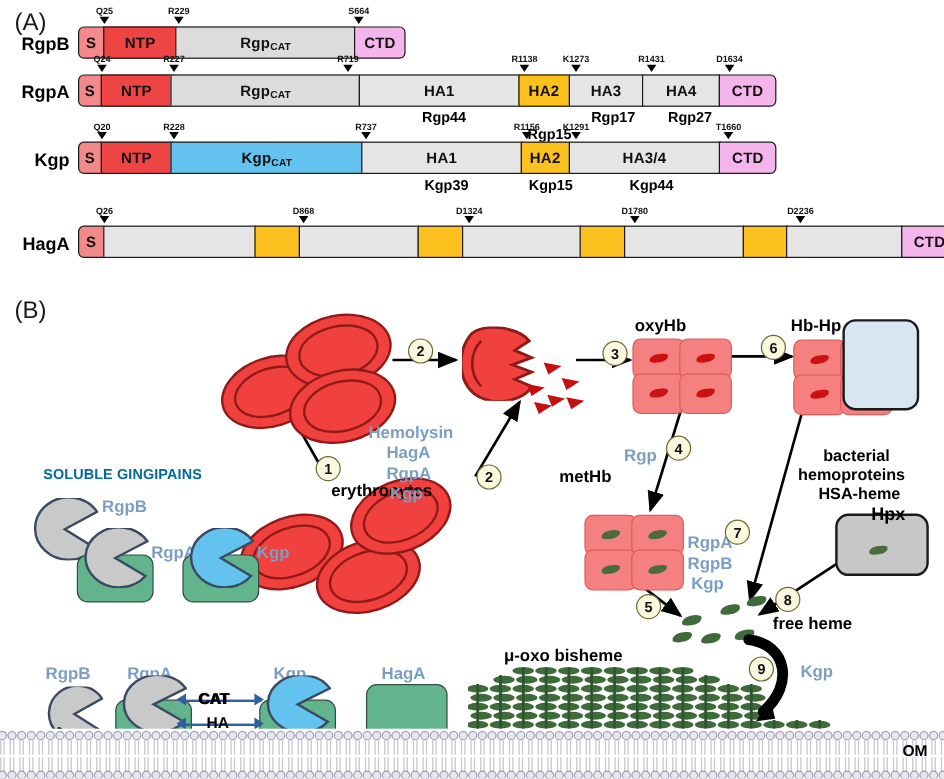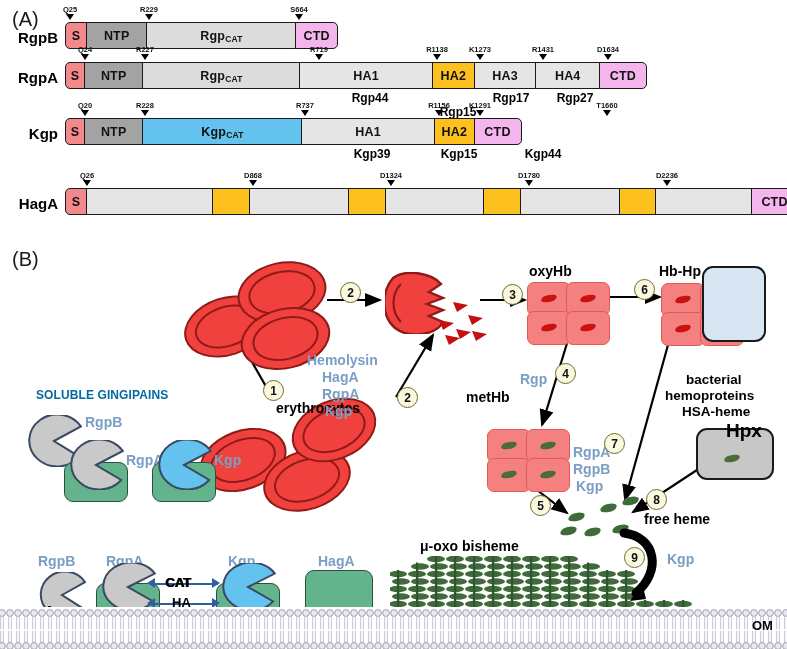--- a/index.html
+++ b/index.html
@@ -18,21 +18,21 @@
   .row-label{position:absolute;font-size:15px;font-weight:bold;color:#000;
              text-align:right;}
   .bar{position:absolute;height:27px;display:flex;box-sizing:border-box;}
   .seg{box-sizing:border-box;border:1.3px solid #1a1a1a;display:flex;
        align-items:center;justify-content:center;font-size:12.5px;
        font-weight:bold;color:#111;white-space:nowrap;letter-spacing:.2px;}
   .seg.first{border-top-left-radius:5px;border-bottom-left-radius:5px;}
   .seg.last{border-top-right-radius:5px;border-bottom-right-radius:5px;}
   .seg sub{font-size:8.5px;vertical-align:baseline;position:relative;top:3px;}
   .c-S    {background:#f4898c;}
-  .c-NTP  {background:#a3a3a3;text-align:center;}
+  .c-NTP  {background:#ef4444;text-align:center;}
   .c-RGPCAT{background:#dcdcdc;}
   .c-KGPCAT{background:#63c2ee;}
   .c-HA   {background:#e5e5e5;}
   .c-HA2  {background:#fcc11e;}
   .c-CTD  {background:#f4b5ec;}
 
   
   .mark{position:absolute;font-size:7.5px;font-weight:bold;color:#111;
         text-align:center;white-space:nowrap;}
   .mark .tri{display:block;width:0;height:0;margin:0 auto;
@@ -96,58 +96,59 @@
       <div class="row-label" style="left: 0px; top: 29px; width: 58px;">RgpB</div>
       <div class="bar" style="left: 65px; top: 22px;">
         <div class="seg c-S first" style="width: 22px; margin-left: 0px;">S</div>
         <div class="seg c-NTP" style="width: 62px; margin-left: -1.3px;">NTP</div>
         <div class="seg c-RGPCAT" style="width: 150px; margin-left: -1.3px;">
           <span>Rgp</span>
           <sub>CAT</sub>
         </div>
         <div class="seg c-CTD last" style="width: 43px; margin-left: -1.3px;">CTD</div>
       </div>
-      <div class="mark" style="left: 48px; top: 5px; width: 44px;"><span>Q25</span><span class="tri"></span></div>
+      <div class="mark" style="left: 65px; top: 5px; width: 44px;"><span>Q25</span><span class="tri"></span></div>
       <div class="mark" style="left: 127px; top: 5px; width: 44px;"><span>R229</span><span class="tri"></span></div>
       <div class="mark" style="left: 277px; top: 5px; width: 44px;"><span>S664</span><span class="tri"></span></div>
       <div class="row-label" style="left: 0px; top: 69px; width: 58px;">RgpA</div>
       <div class="bar" style="left: 65px; top: 62px;">
         <div class="seg c-S first" style="width: 20px; margin-left: 0px;">S</div>
         <div class="seg c-NTP" style="width: 60px; margin-left: -1.3px;">NTP</div>
         <div class="seg c-RGPCAT" style="width: 158px; margin-left: -1.3px;">
           <span>Rgp</span>
           <sub>CAT</sub>
         </div>
         <div class="seg c-HA" style="width: 134px; margin-left: -1.3px;">HA1</div>
         <div class="seg c-HA2" style="width: 43px; margin-left: -1.3px;">HA2</div>
         <div class="seg c-HA" style="width: 63px; margin-left: -1.3px;">HA3</div>
         <div class="seg c-HA" style="width: 65px; margin-left: -1.3px;">HA4</div>
         <div class="seg c-CTD last" style="width: 48px; margin-left: -1.3px;">CTD</div>
       </div>
       <div class="mark" style="left: 63px; top: 45px; width: 44px;"><span>Q24</span><span class="tri"></span></div>
       <div class="mark" style="left: 123px; top: 45px; width: 44px;"><span>R227</span><span class="tri"></span></div>
-      <div class="mark" style="left: 297px; top: 45px; width: 44px;"><span>R719</span><span class="tri"></span></div>
+      <div class="mark" style="left: 268px; top: 45px; width: 44px;"><span>R719</span><span class="tri"></span></div>
       <div class="mark" style="left: 415px; top: 45px; width: 44px;"><span>R1138</span><span class="tri"></span></div>
       <div class="mark" style="left: 458px; top: 45px; width: 44px;"><span>K1273</span><span class="tri"></span></div>
       <div class="mark" style="left: 521px; top: 45px; width: 44px;"><span>R1431</span><span class="tri"></span></div>
       <div class="mark" style="left: 586px; top: 45px; width: 44px;"><span>D1634</span><span class="tri"></span></div>
       <div class="sublabel" style="left: 335px; top: 91px; width: 70px;">Rgp44</div>
       <div class="sublabel" style="left: 423px; top: 105px; width: 70px;">Rgp15</div>
       <div class="sublabel" style="left: 476px; top: 91px; width: 70px;">Rgp17</div>
       <div class="sublabel" style="left: 540px; top: 91px; width: 70px;">Rgp27</div>
       <div class="row-label" style="left: 0px; top: 125px; width: 58px;">Kgp</div>
       <div class="bar" style="left: 65px; top: 118px;">
         <div class="seg c-S first" style="width: 20px; margin-left: 0px;">S</div>
         <div class="seg c-NTP" style="width: 60px; margin-left: -1.3px;">NTP</div>
         <div class="seg c-KGPCAT" style="width: 160px; margin-left: -1.3px;">
           <span>Kgp</span>
           <sub>CAT</sub>
         </div>
         <div class="seg c-HA" style="width: 134px; margin-left: -1.3px;">HA1</div>
         <div class="seg c-HA2" style="width: 41px; margin-left: -1.3px;">HA2</div>
+        <div class="seg c-HA" style="width: 127px; margin-left: -1.3px;">HA3/4</div>
         <div class="seg c-CTD last" style="width: 48px; margin-left: -1.3px;">CTD</div>
       </div>
       <div class="mark" style="left: 63px; top: 101px; width: 44px;"><span>Q20</span><span class="tri"></span></div>
       <div class="mark" style="left: 123px; top: 101px; width: 44px;"><span>R228</span><span class="tri"></span></div>
       <div class="mark" style="left: 283px; top: 101px; width: 44px;"><span>R737</span><span class="tri"></span></div>
       <div class="mark" style="left: 417px; top: 101px; width: 44px;"><span>R1156</span><span class="tri"></span></div>
       <div class="mark" style="left: 458px; top: 101px; width: 44px;"><span>K1291</span><span class="tri"></span></div>
       <div class="mark" style="left: 585px; top: 101px; width: 44px;"><span>T1660</span><span class="tri"></span></div>
       <div class="sublabel" style="left: 337px; top: 147px; width: 70px;">Kgp39</div>
       <div class="sublabel" style="left: 424px; top: 147px; width: 70px;">Kgp15</div>
@@ -1125,21 +1126,21 @@
       <div class="om-label" style="left:724px;top:618px;margin-left:28px;">OM</div>
       <div class="btext blk" style="left:276px;top:400px;font-size:14px;">erythrocytes</div>
       <div class="btext blk" style="left:529px;top:263px;font-size:14px;">oxyHb</div>
       <div class="btext blk" style="left:466px;top:389px;font-size:14px;">metHb</div>
       <div class="btext blk" style="left:659px;top:263px;font-size:14px;">Hb-Hp</div>
       <div class="btext blk" style="left:644px;top:511px;font-size:14px;">free heme</div>
       <div class="btext blk" style="left:420px;top:538px;font-size:14px;">μ-oxo bisheme</div>
       <div class="btext blk" style="left:686px;top:372px;font-size:13.5px;">bacterial</div>
       <div class="btext blk" style="left:665px;top:388px;font-size:13.5px;">hemoproteins</div>
       <div class="btext blk" style="left:682px;top:404px;font-size:13.5px;">HSA-heme</div>
-      <div class="btext blk" style="left:726px;top:420px;font-size:19px;">Hpx</div>
+      <div class="btext blk" style="left:726px;top:420px;font-size:15px;">Hpx</div>
       <div class="btext blue" style="left:307px;top:352px;">Hemolysin</div>
       <div class="btext blue" style="left:322px;top:369px;">HagA</div>
       <div class="btext blue" style="left:322px;top:386px;">RgpA</div>
       <div class="btext blue" style="left:325px;top:403px;">Kgp</div>
       <div class="btext blue" style="left:520px;top:371px;">Rgp</div>
       <div class="btext blue" style="left:573px;top:444px;">RgpA</div>
       <div class="btext blue" style="left:573px;top:461px;">RgpB</div>
       <div class="btext blue" style="left:576px;top:478px;">Kgp</div>
       <div class="btext blue" style="left:667px;top:551px;">Kgp</div>
       <div class="step" style="left: 263px; top: 380px;">1</div>

